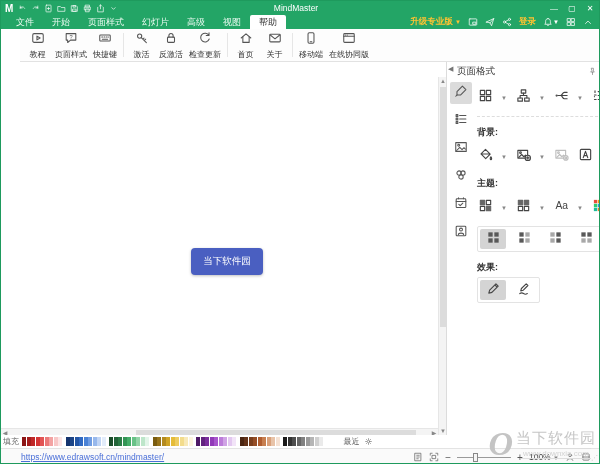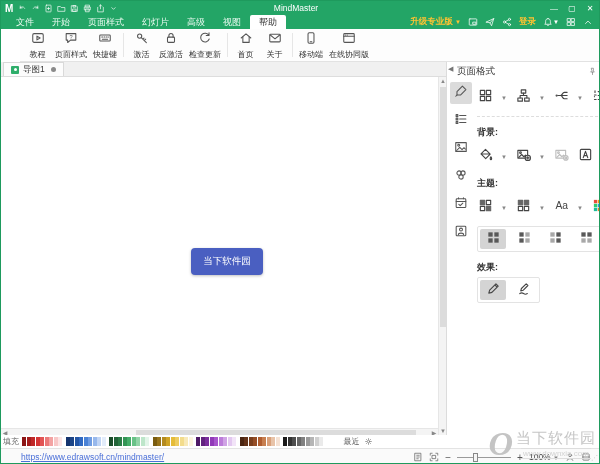--- a/index.html
+++ b/index.html
@@ -296,27 +296,20 @@
       </div>
       <div class="titem">
         <span class="ticon"><svg viewBox="0 0 16 16" width="14" height="14" fill="none" stroke="#555" stroke-width="1.2" stroke-linecap="round" stroke-linejoin="round">
             <rect x="2" y="3" width="12" height="10" rx="1"></rect>
             <path d="M2 6 h12 M4.2 4.5 h0.01 M6 4.5 h0.01"></path>
           </svg></span>
         <span class="tlabel">在线协同版</span>
       </div>
     </div>
 
-  <div class="tabbar">
-    <div class="dtab">
-      <span class="doc-ic"></span>
-      <span>导图1</span>
-      <span class="dot"></span>
-    </div>
-  </div>
 
   <div class="canvas">
     <div class="topic" id="topic" style="background: rgb(74, 95, 193); color: rgb(255, 255, 255);">当下软件园</div>
   </div>
 
   <div class="vscroll">
     <span class="sarrow" style="top:0;">▲</span>
     <div class="vthumb"></div>
     <span class="sarrow" style="bottom:0;">▼</span>
   </div>

